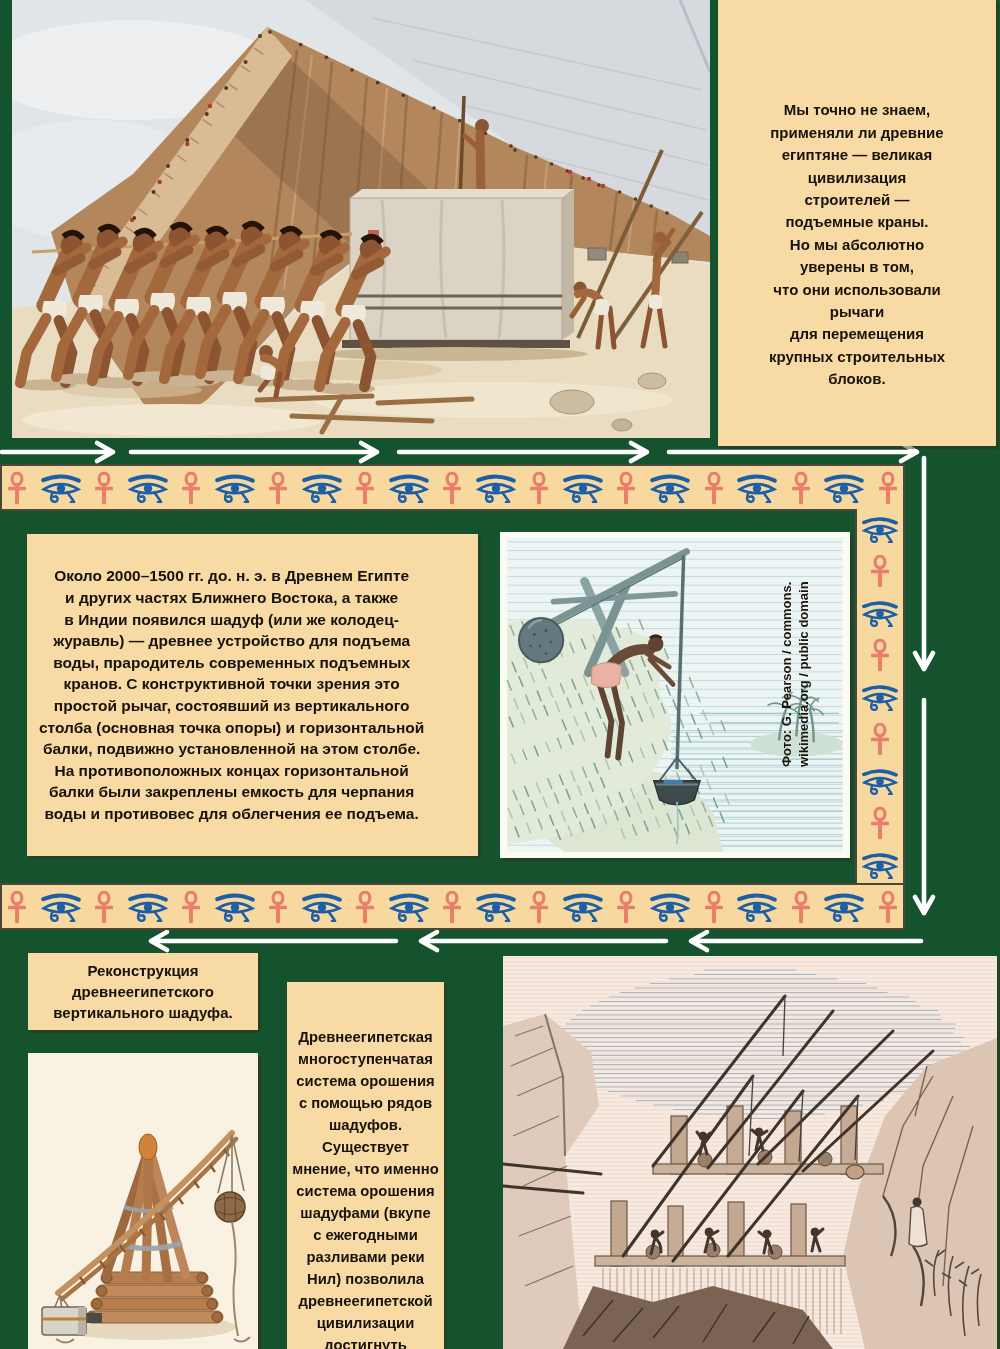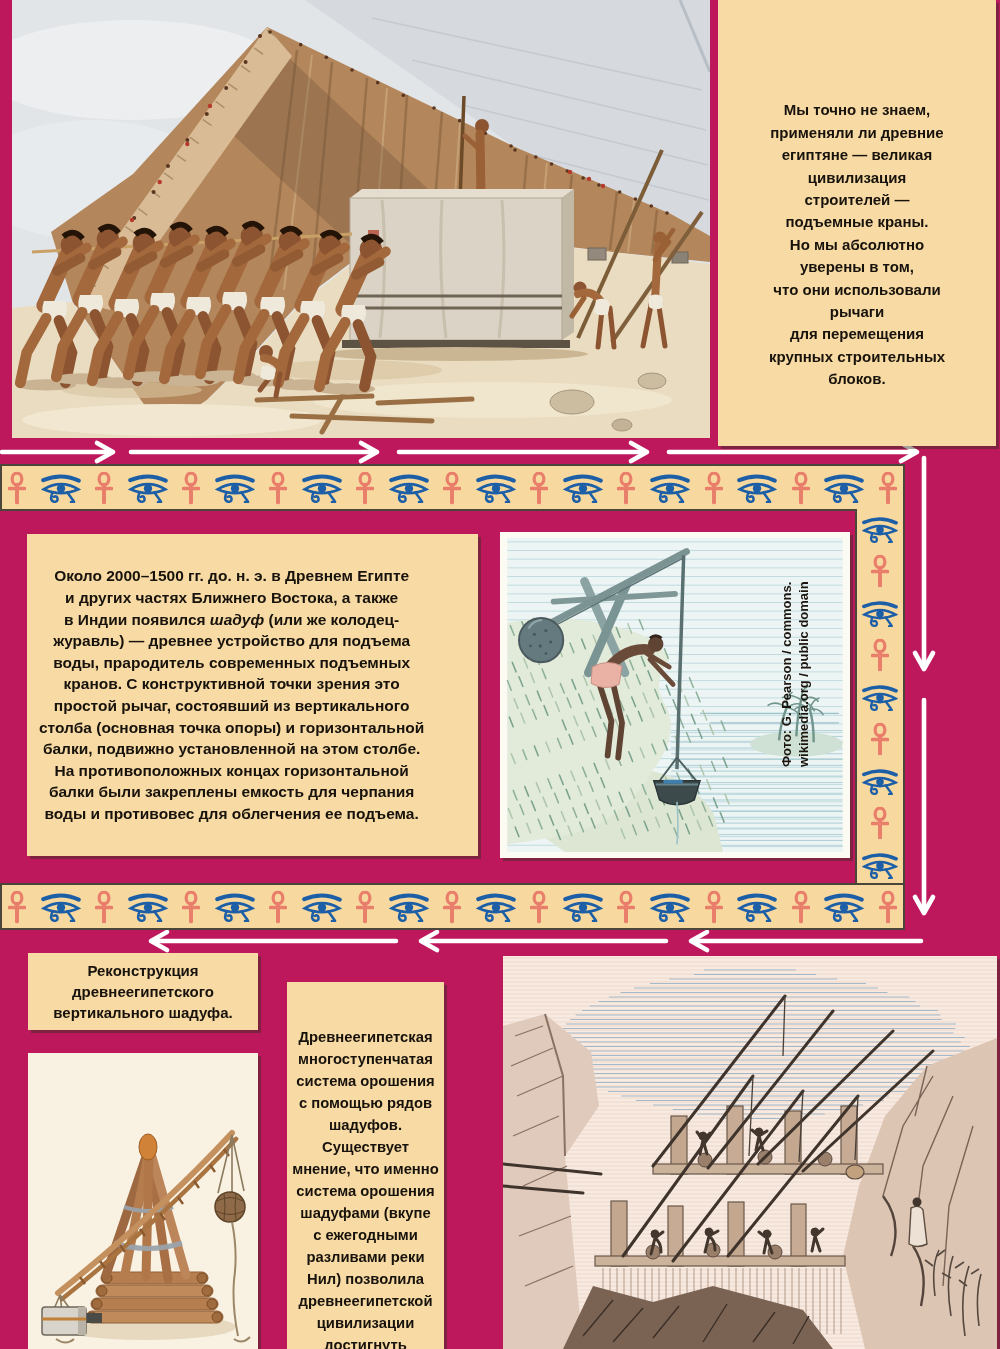--- a/index.html
+++ b/index.html
@@ -1,25 +1,25 @@
 <!DOCTYPE html>
 <html><head>
 <meta charset="utf-8">
 <style>
   html,body{margin:0;padding:0;background:#26598c;}
   body{font-family:"Liberation Sans", sans-serif;}
-  #page{position:relative;width:1000px;height:1349px;background:#be185d;overflow:hidden;}
+  #page{position:relative;width:1000px;height:1349px;background:#14532d;overflow:hidden;}
   figure{margin:0;}
   .panel{position:absolute;background:#f8dba4;box-shadow:3px 3px 0 rgba(52,46,30,.45);box-sizing:border-box;}
   .panel p{margin:0;white-space:pre-line;text-align:center;color:#17120c;font-weight:bold;}
   #top-caption{left:718px;top:0;width:278px;height:446px;display:flex;align-items:center;justify-content:center;}
   #top-caption p{font-size:15px;line-height:22.4px;transform:translateY(22px);}
   #mid-text{left:27px;top:534px;width:451px;height:322px;display:flex;align-items:center;justify-content:flex-start;padding:0 12px;}
   #mid-text p{font-size:15.5px;line-height:21.6px;}
-  #mid-text .it{font-style:italic;}
+  #mid-text .it{}
   #bl-caption{left:28px;top:953px;width:230px;height:77px;display:flex;align-items:center;justify-content:center;}
   #bl-caption p{font-size:15px;line-height:21px;}
   #bm-text{left:287px;top:958px;width:157px;height:391px;margin-top:24px;}
   #bm-text p{font-size:14.8px;line-height:22px;padding-top:44px;}
   .strip{position:absolute;background:#f7d9a0;border:2px solid #4a463a;box-sizing:border-box;display:flex;align-items:center;justify-content:space-around;overflow:hidden;}
   .strip-top{left:0;top:464px;width:905px;height:47px;}
   .strip-bottom{left:0;top:883px;width:905px;height:47px;}
   .strip-right{left:855px;top:509px;width:50px;height:376px;flex-direction:column;border-top:none;border-bottom:none;}
   .glyph{display:block;flex:0 0 auto;}
   .glyph.eye{width:44px;height:31px;}

